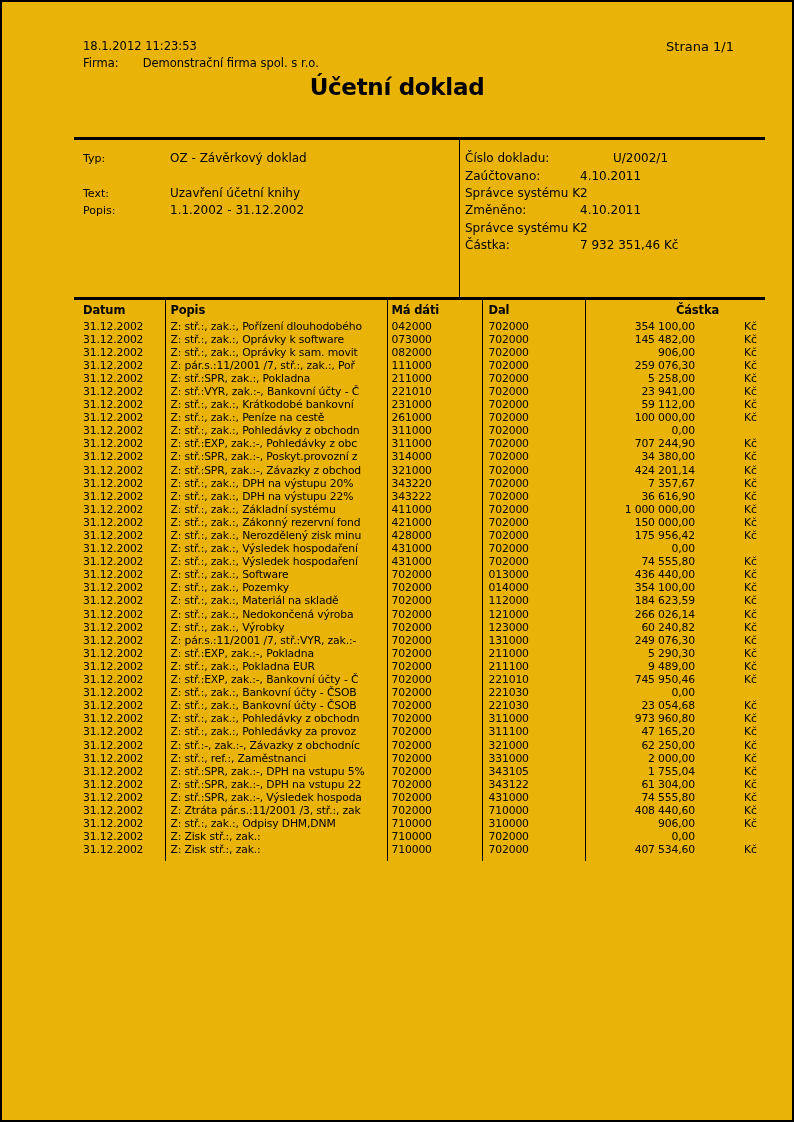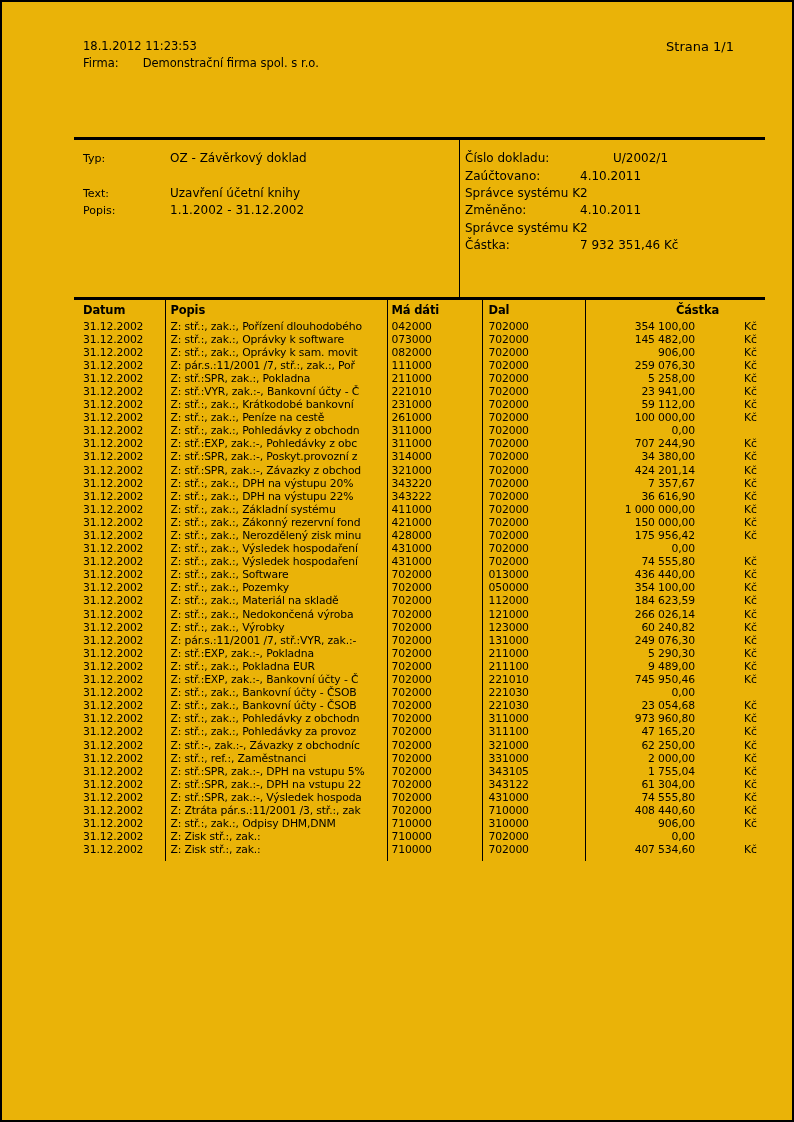--- a/index.html
+++ b/index.html
@@ -103,20 +103,21 @@
 
 <div class="page">
 
   <div class="abs printed-at">18.1.2012 11:23:53</div>
   <div class="abs page-num">Strana 1/1</div>
 
   <div class="abs firm-line">
     <span>Firma:</span><span class="firm-name">Demonstrační firma spol. s r.o.</span>
   </div>
 
+  <div class="abs doc-title">Účetní doklad</div>
 
   <div class="abs rule-top"></div>
   <div class="abs info-divider"></div>
 
   <div class="abs info-left info-line typ-line">
     <span class="il-label">Typ:</span><span>OZ - Závěrkový doklad</span>
   </div>
   <div class="abs info-left info-line text-line">
     <span class="il-label">Text:</span><span>Uzavření účetní knihy</span>
   </div>
@@ -394,21 +395,21 @@
             <span class="cell-flex">
               <span class="amt">436 440,00</span>
               <span class="cur">Kč</span>
             </span>
           </td>
         </tr>
         <tr>
           <td>31.12.2002</td>
           <td>Z: stř.:, zak.:, Pozemky</td>
           <td>702000</td>
-          <td>050000</td>
+          <td>014000</td>
           <td class="d-amt">
             <span class="cell-flex">
               <span class="amt">354 100,00</span>
               <span class="cur">Kč</span>
             </span>
           </td>
         </tr>
         <tr>
           <td>31.12.2002</td>
           <td>Z: stř.:, zak.:, Materiál na skladě</td>

